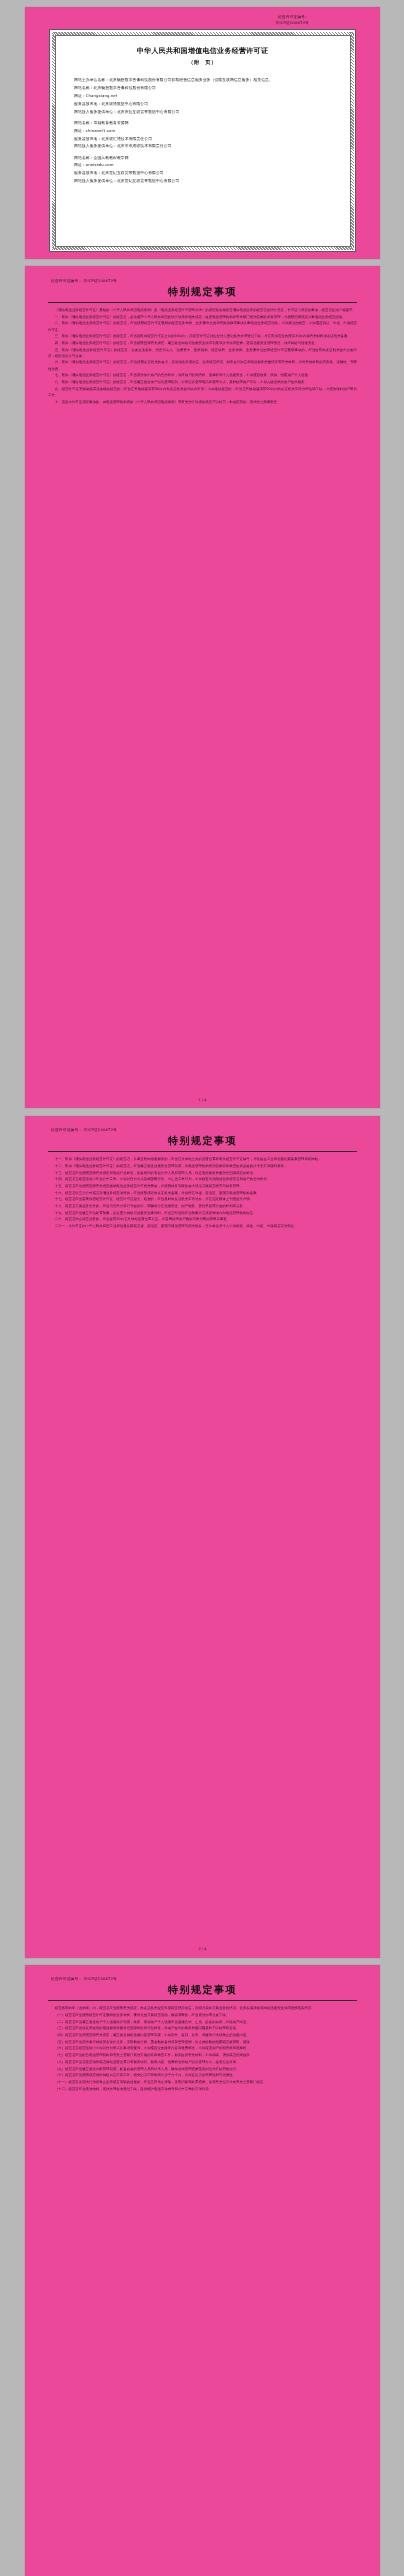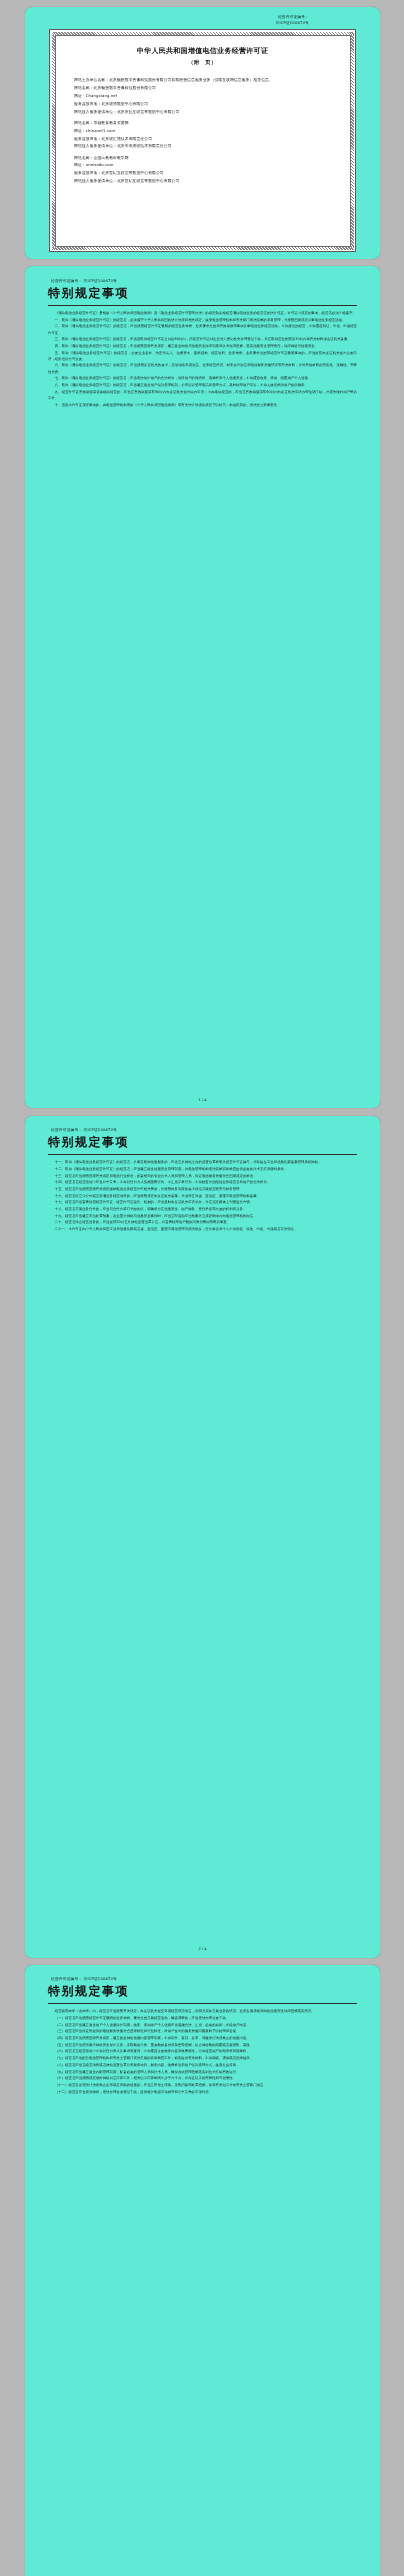--- a/index.html
+++ b/index.html
@@ -11,25 +11,24 @@
   .doc-root {
     width: 405px;
     margin: 0 auto;
     background: #b8b8b8;
     padding: 0 0 7.2px 0;
     box-sizing: border-box;
   }
   .page {
     width: 355px;
     margin: 7.2px auto 0 auto;
-    background: #5eead4;
+    background: #ec4899;
     box-sizing: border-box;
     position: relative;
     box-shadow: 0 0 1px rgba(0,0,0,0.35);
-    border-radius: 7px;
   }
   
   .page-cover {
     height: 252px;
     padding: 8.2px 24px 5.2px 24px;
   }
   .cert-no-line {
     text-align: right;
     font-size: 3.7px;
     color: #1a1a1a;
@@ -101,22 +100,22 @@
     padding: 11.3px 23px 13.4px 23px;
   }
   .pt-header {
     font-size: 3.7px;
     color: #1a1a1a;
     margin-bottom: 2.1px;
     padding-left: 3.1px;
     letter-spacing: 0.2px;
   }
   .pt-title {
-    text-align: left;
-    font-size: 12px;
+    text-align: center;
+    font-size: 10px;
     font-weight: bold;
     color: #111;
     letter-spacing: 1.5px;
     margin: 1px 0 3.1px 0;
     font-family: "DejaVu Serif", "Liberation Serif", serif;
   }
   .pt-rule {
     border: 0;
     border-top: 0.5px solid #2b2b2b;
     margin: 0 0 4.1px 0;

